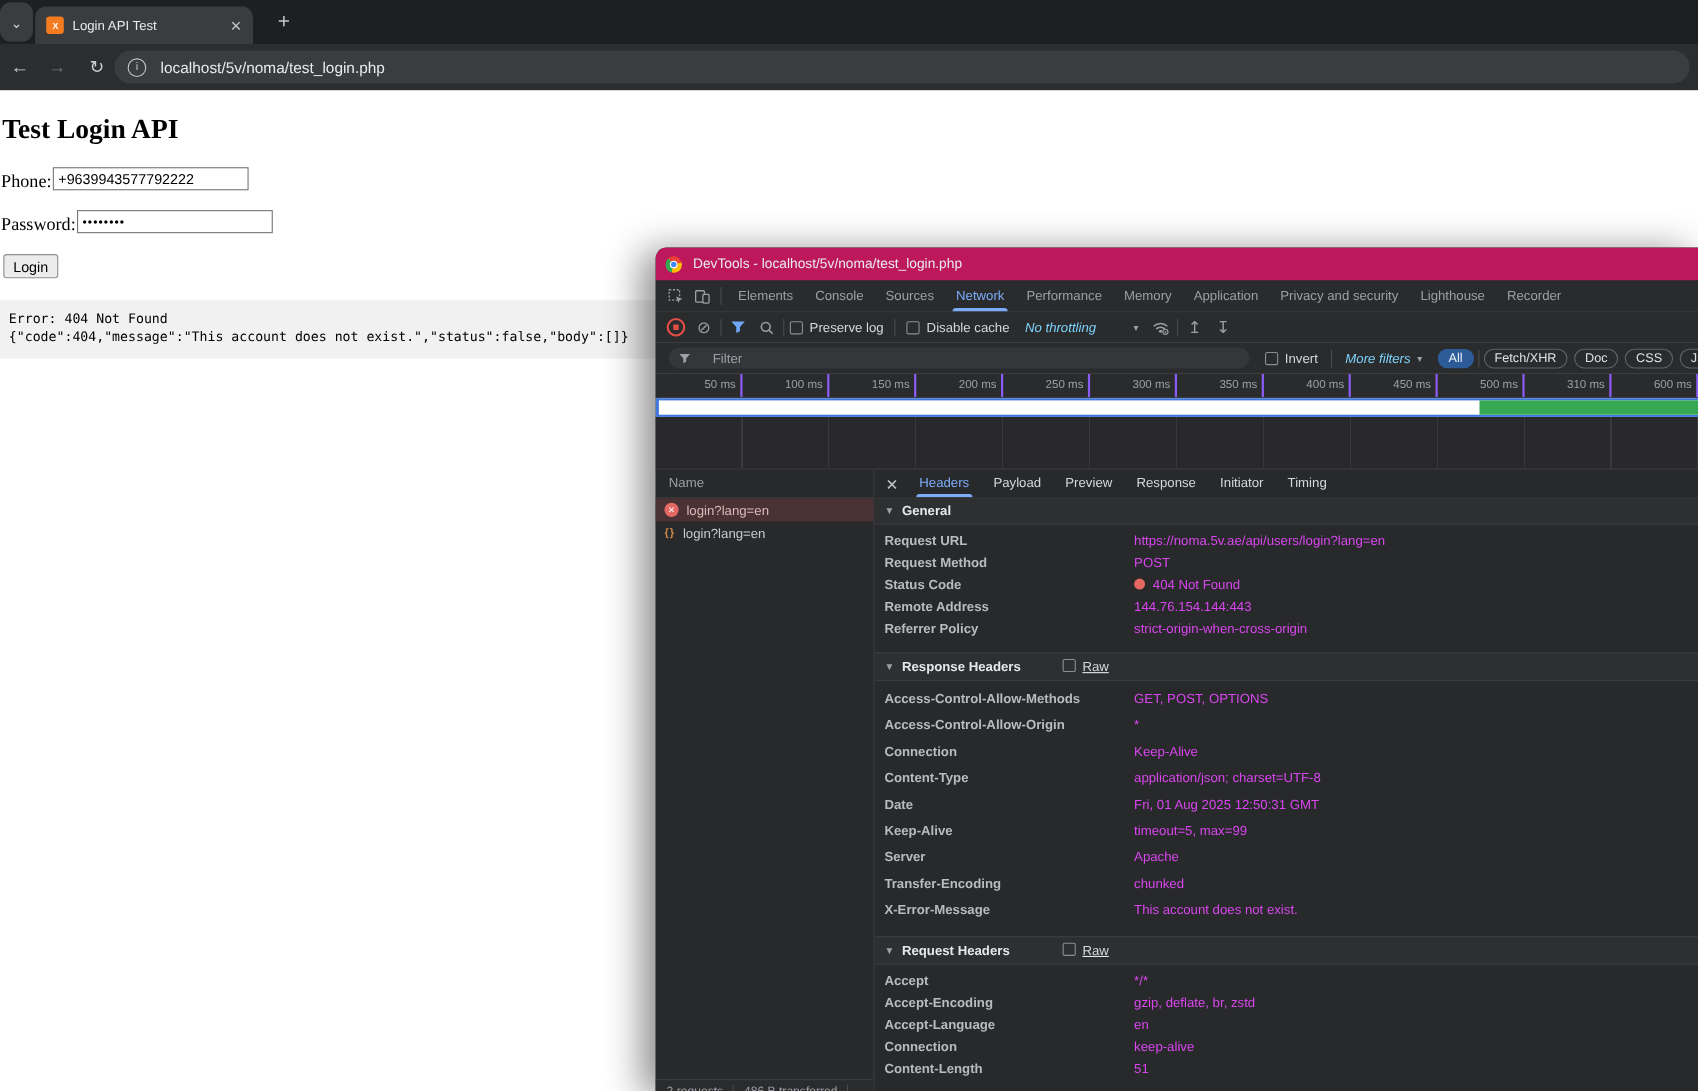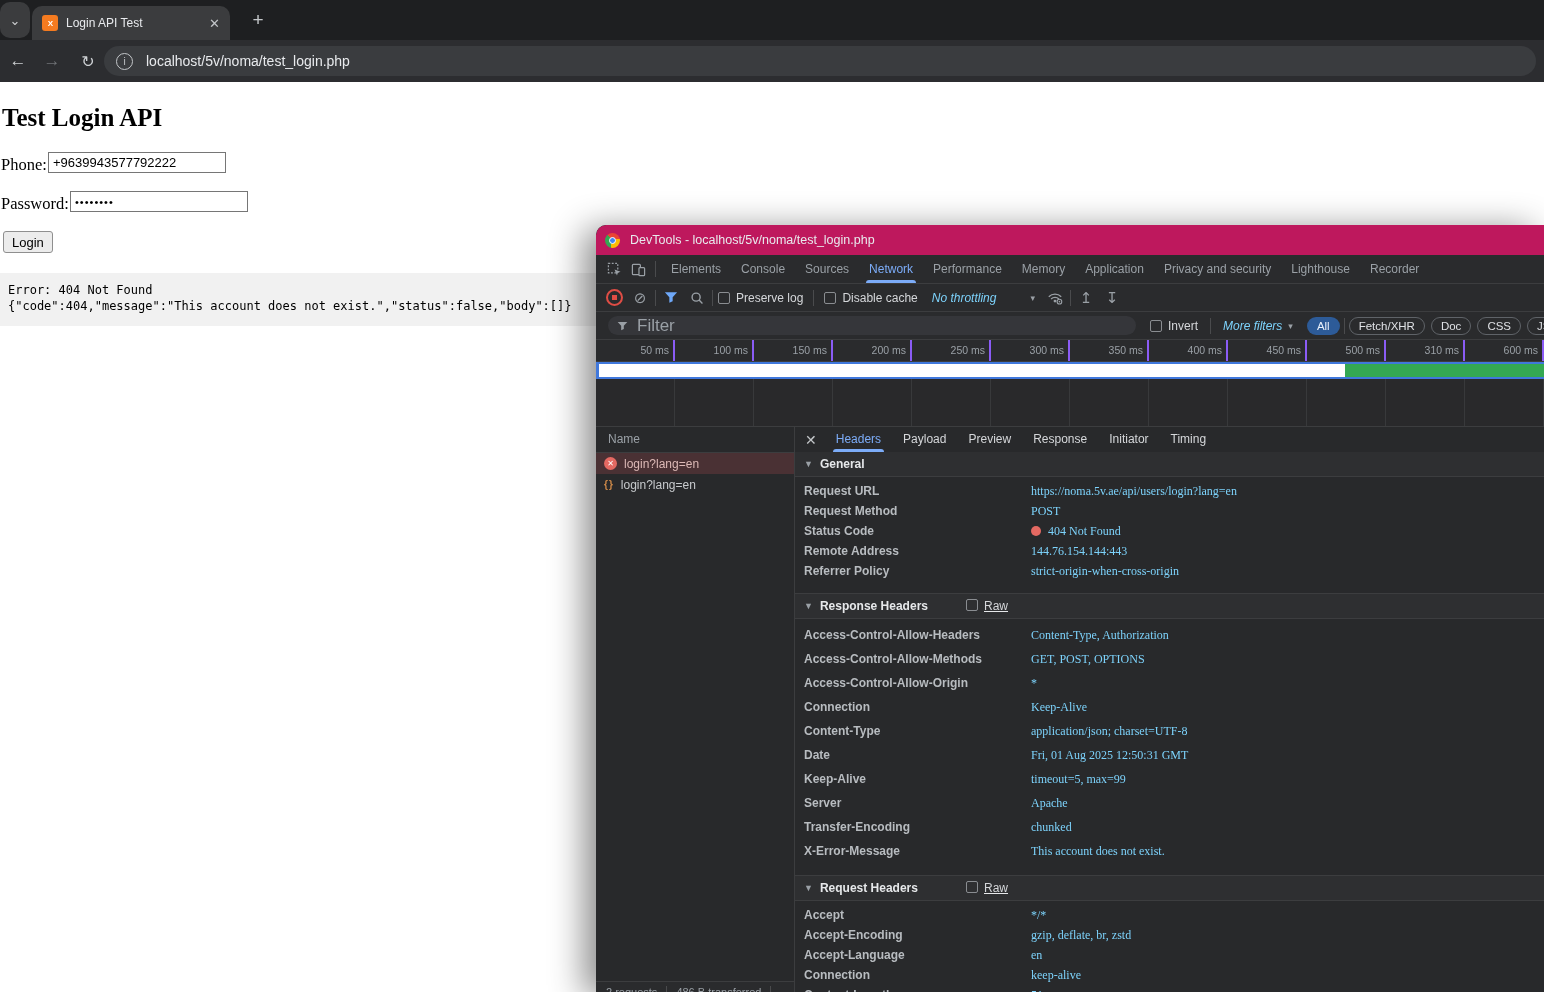--- a/index.html
+++ b/index.html
@@ -75,22 +75,22 @@
       width:20px;flex:none;}
   .cbox{width:12px;height:12px;border:1.5px solid #8a8d91;border-radius:2px;flex:none;box-sizing:border-box;}
   .cblabel{margin-left:6px;color:#d5d7da;white-space:nowrap;}
   .sel-label{color:#7dd3fc;white-space:nowrap;font-style:italic;}
   .caret{color:#9aa0a6;font-size:9px;margin-left:6px;}
   .sp6{width:6px;flex:none;} .sp10{width:10px;flex:none;} .sp14{width:14px;flex:none;}
   .dt-filterrow{height:27px;background:#2a2b2d;display:flex;align-items:center;border-bottom:1px solid #3c3d3f;
       padding-left:12px;position:relative;}
   .filter-pill{width:528px;height:19px;background:#35363a;border-radius:10px;display:flex;align-items:center;
       padding-left:9px;box-sizing:border-box;flex:none;}
-  .filter-pill input{background:transparent;border:0;outline:none;color:#dfe1e5;font-size:17px;
-      margin-left:7px;width:440px;font-family:"Liberation Sans",sans-serif;}
+  .filter-pill input{background:transparent;border:0;outline:none;color:#dfe1e5;font-size:12px;
+      margin-left:18px;width:440px;font-family:"Liberation Sans",sans-serif;}
   .filter-pill input::placeholder{color:#9aa0a6;}
   .chip{border:1px solid #5f6368;border-radius:10px;padding:2px 9px;color:#dfe1e5;font-size:11.5px;
       white-space:nowrap;flex:none;}
   .chip.active{border-color:transparent;background:#2d5b98;color:#eaf1fb;}
   .dt-ruler{height:21px;background:#2a2b2d;border-bottom:1px solid #3c3d3f;position:relative;}
   .tick{position:absolute;top:0;width:79px;height:21px;line-height:21px;border-right:2px solid #8b5cf6;
       text-align:right;padding-right:4px;box-sizing:border-box;color:#9aa0a6;font-size:10.5px;}
   .dt-overview{height:13px;background:#fff;border-top:2px solid #4078dc;border-bottom:2px solid #4078dc;
       position:relative;box-sizing:content-box;}
   .ov-green{position:absolute;right:0;top:0;bottom:0;width:21%;background:#34a853;}
@@ -119,21 +119,21 @@
   .dt-sections{position:absolute;left:0;right:0;top:25px;bottom:0;overflow:hidden;}
   .sec-head{height:24px;display:flex;align-items:center;background:#2e2f31;border-bottom:1px solid #3c3d3f;
       border-top:1px solid #3c3d3f;padding-left:9px;gap:7px;position:relative;color:#e6e8ea;font-weight:bold;}
   .sec-head.first{border-top:none;}
   .sec-head .tri{font-size:9px;color:#9aa0a6;font-weight:normal;}
   .raw-wrap{position:absolute;left:171px;display:flex;align-items:flex-start;font-weight:normal;text-decoration:underline;}
   .rows{padding-top:4px;}
   .kv{display:flex;align-items:center;}
   .kv.h20{min-height:20px;} .kv.h24{min-height:24px;}
   .kv .k{width:236px;padding-left:9px;color:#b8bcc0;font-weight:bold;flex:none;box-sizing:border-box;}
-  .kv .v{color:#7dd3fc;white-space:nowrap;font-family:Liberation Serif, serif;}
+  .kv .v{color:#d946ef;white-space:nowrap;}
   .status-dot{width:10px;height:10px;border-radius:50%;background:#e46962;display:inline-block;
       margin-right:7px;vertical-align:-1px;}
   .mt12{margin-top:12px;}
   svg{display:block;}
 </style>
 </head>
 <body>
 
 <div class="tabstrip">
   <div class="tab-search">
@@ -369,24 +369,20 @@
         <div class="sec-head mt12">
           <span class="tri">▼</span>
           <span>Response Headers</span>
           <span class="raw-wrap">
             <span class="cbox"></span>
             <span class="cblabel">Raw</span>
           </span>
         </div>
         <div class="rows">
           <div class="kv h24">
-              <span class="k">Access-Control-Allow-Headers</span>
-              <span class="v">Content-Type, Authorization</span>
-            </div>
-          <div class="kv h24">
               <span class="k">Access-Control-Allow-Methods</span>
               <span class="v">GET, POST, OPTIONS</span>
             </div>
           <div class="kv h24">
               <span class="k">Access-Control-Allow-Origin</span>
               <span class="v">*</span>
             </div>
           <div class="kv h24">
               <span class="k">Connection</span>
               <span class="v">Keep-Alive</span>

